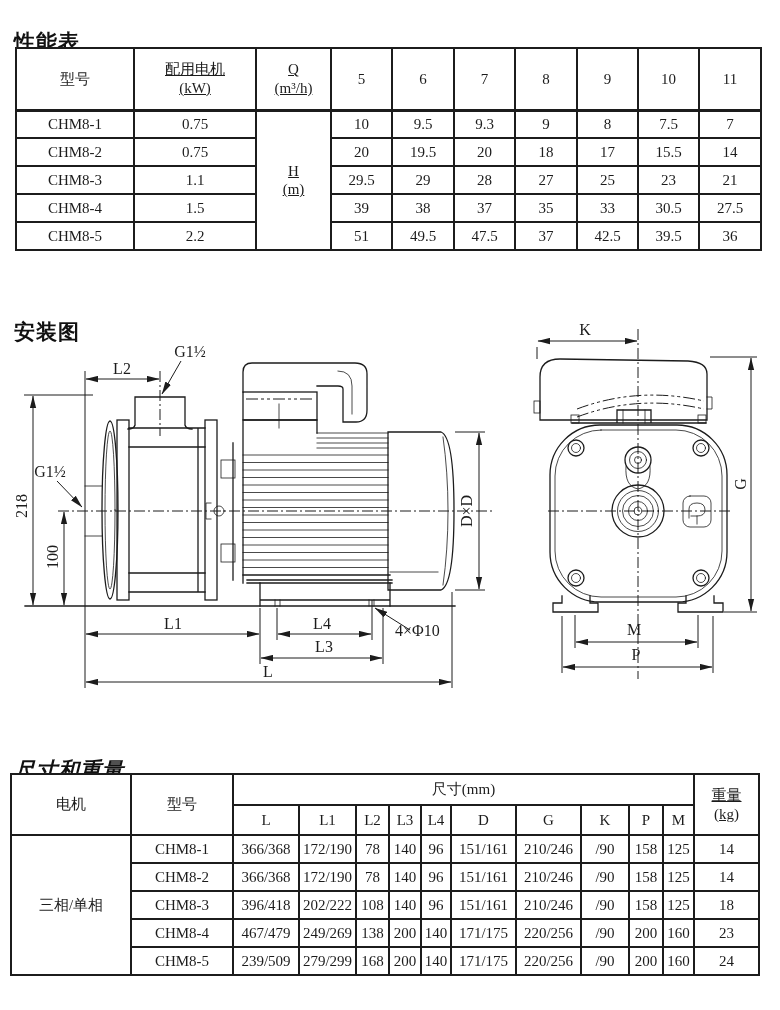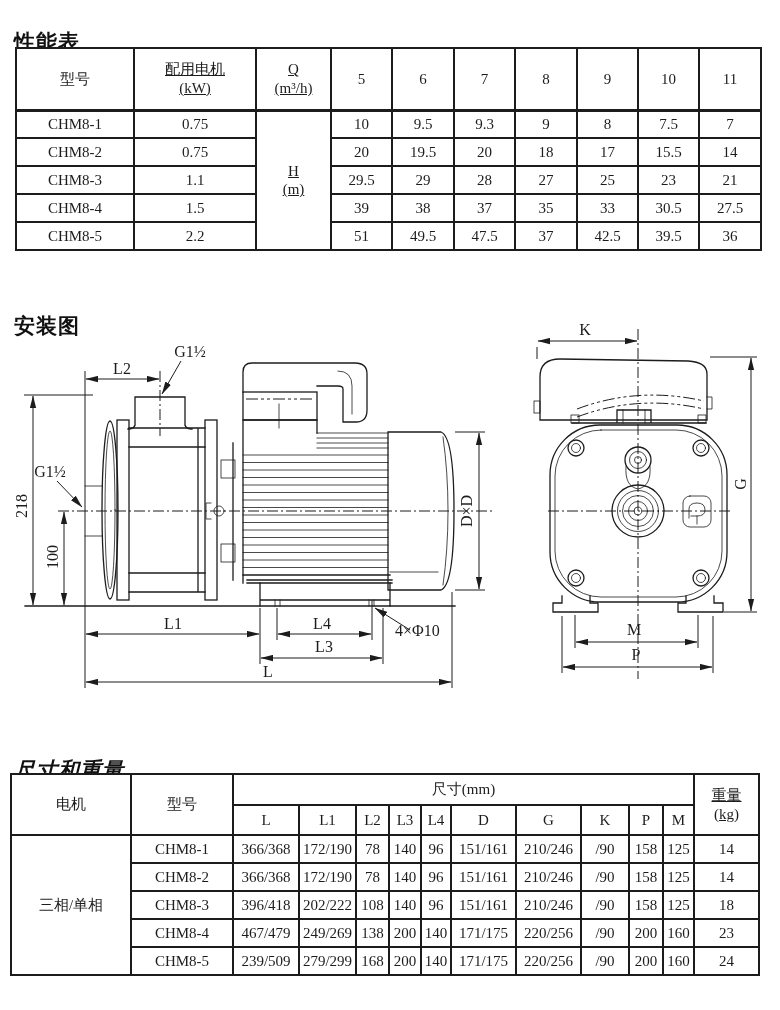--- a/index.html
+++ b/index.html
@@ -115,21 +115,21 @@
       <td>49.5</td>
       <td>47.5</td>
       <td>37</td>
       <td>42.5</td>
       <td>39.5</td>
       <td>36</td>
     </tr>
   </tbody>
     </table>
 
-  <div class="heading" style="top:290px;">安装图</div>
+  <div class="heading" style="top:296px;">安装图</div>
 
   <svg style="position:absolute;left:0;top:320px;" width="780" height="400" viewBox="0 320 780 400">
     <defs>
       <marker id="ar" viewBox="0 0 12 6" refX="11.5" refY="3" markerWidth="13" markerHeight="7" orient="auto-start-reverse">
         <path d="M0,0 L12,3 L0,6 Z" fill="#1c1c1c"></path>
       </marker>
     </defs>
 
     <g>
 

